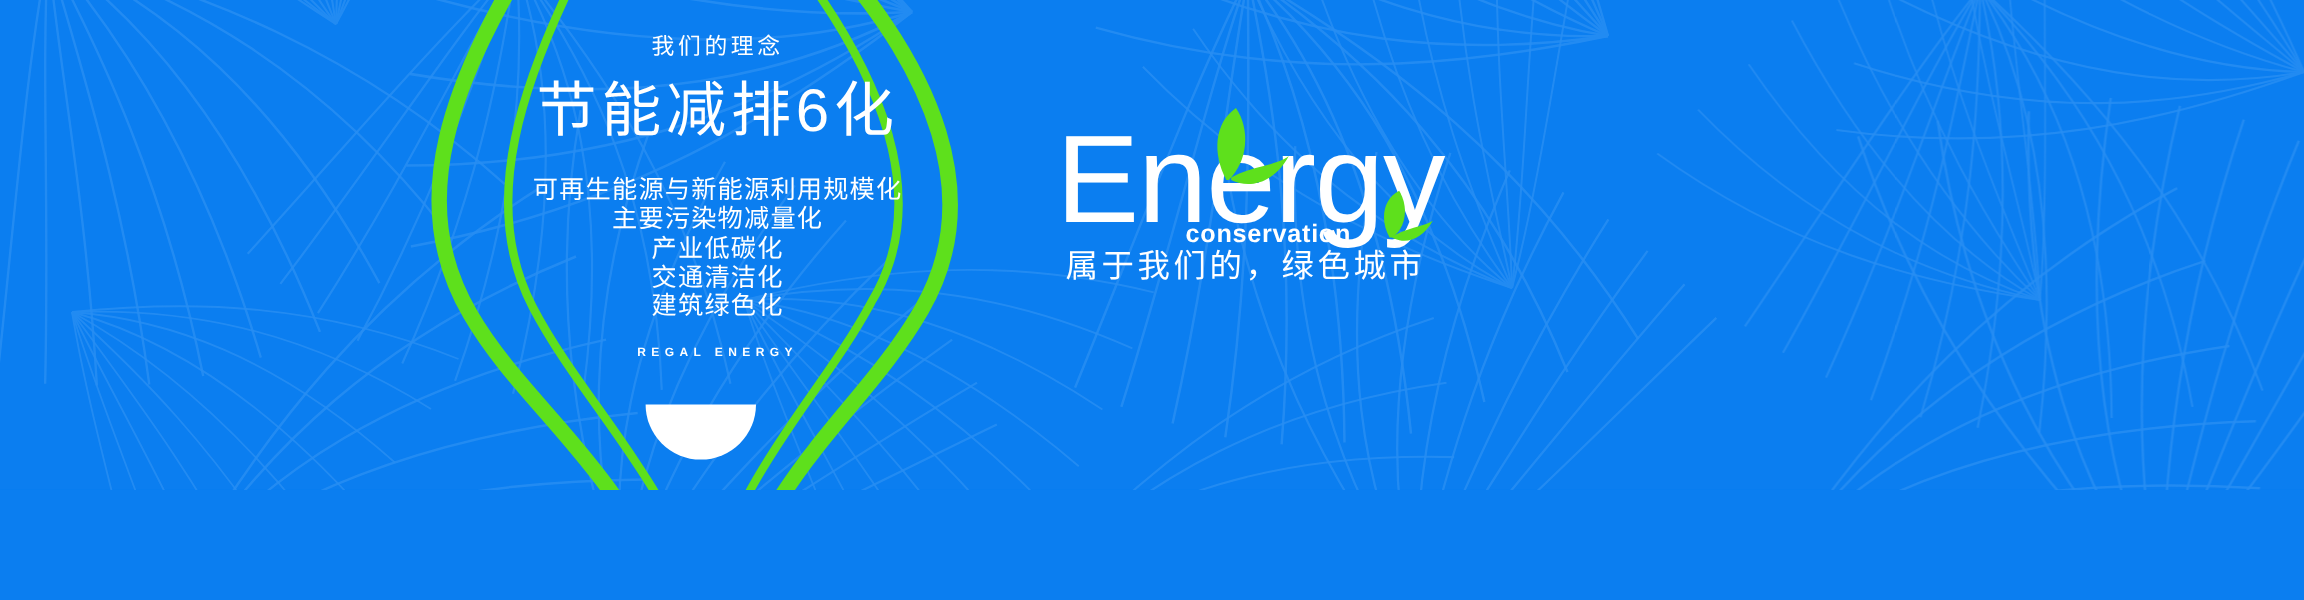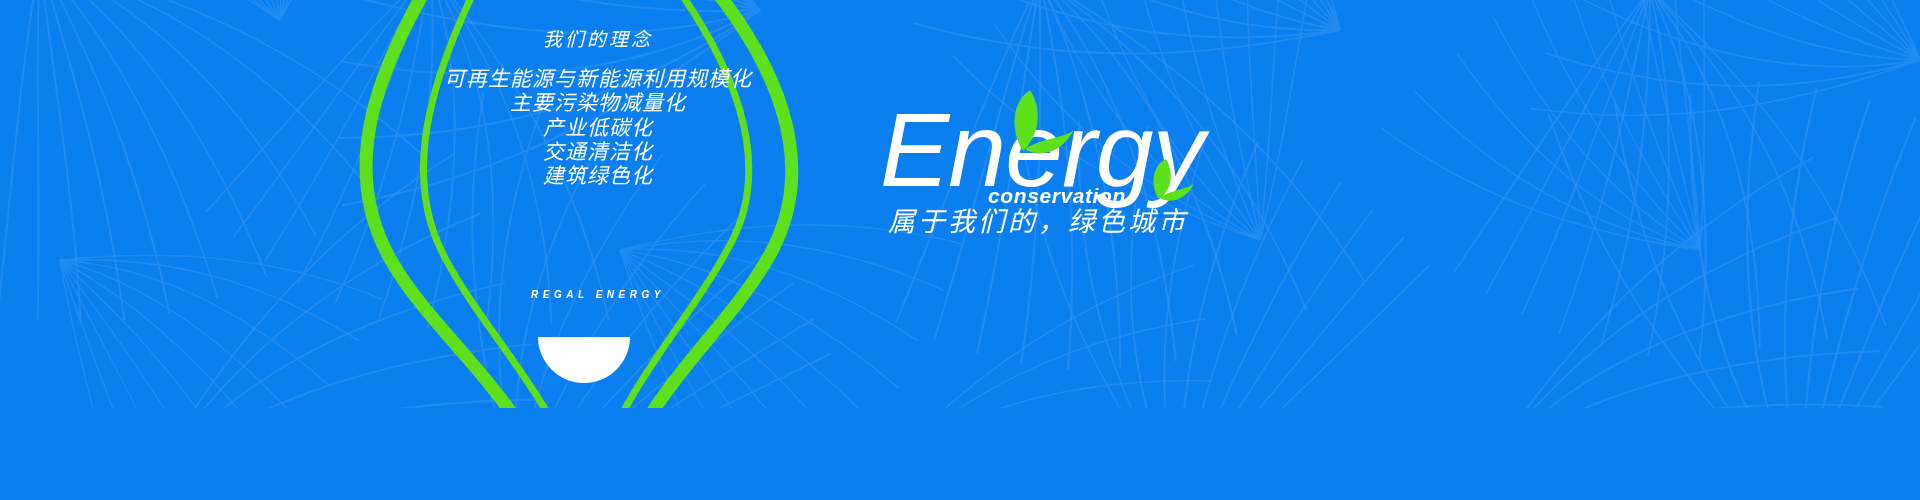--- a/index.html
+++ b/index.html
@@ -2,21 +2,20 @@
 <html lang="zh-CN"><head>
 <meta charset="utf-8">
 <title>Energy Conservation Banner</title>
 <style>
   html,body{margin:0;padding:0;background:#0b7ef0;}
   #banner{
     position:relative;width:1920px;height:408px;overflow:hidden;
     background:#0b7ef0;
     font-family:"Liberation Sans","DejaVu Sans",sans-serif;
     user-select:none;
-    font-style:italic;
   }
   .layer{position:absolute;top:0;left:0;width:1920px;height:500px;}
   #bg-pattern{z-index:1;}
   #bulb-layer{z-index:2;}
 
   
   #left-copy{
     position:absolute;left:318px;top:30px;width:560px;
     text-align:center;color:#ffffff;z-index:4;
   }
@@ -125,20 +124,21 @@
       <path d="M672,-60 C786,60 820,168 768,258 C722,338 642,392 612,500" stroke-width="13"></path>
 
       <path d="M640,-60 C742,62 776,170 726,252 C684,330 614,394 590,500" stroke-width="7"></path>
     </g>
 
     <path d="M538,337 A46,46 0 0 0 630,337 Z" fill="#ffffff"></path>
   </svg>
 
   <div id="left-copy">
     <div id="eyebrow">我们的理念</div>
+    <div id="headline">节能减排6化</div>
     <ul id="bullets">
       <li>可再生能源与新能源利用规模化</li>
       <li>主要污染物减量化</li>
       <li>产业低碳化</li>
       <li>交通清洁化</li>
       <li>建筑绿色化</li>
     </ul>
   </div>
 
   <div id="logo-block">

